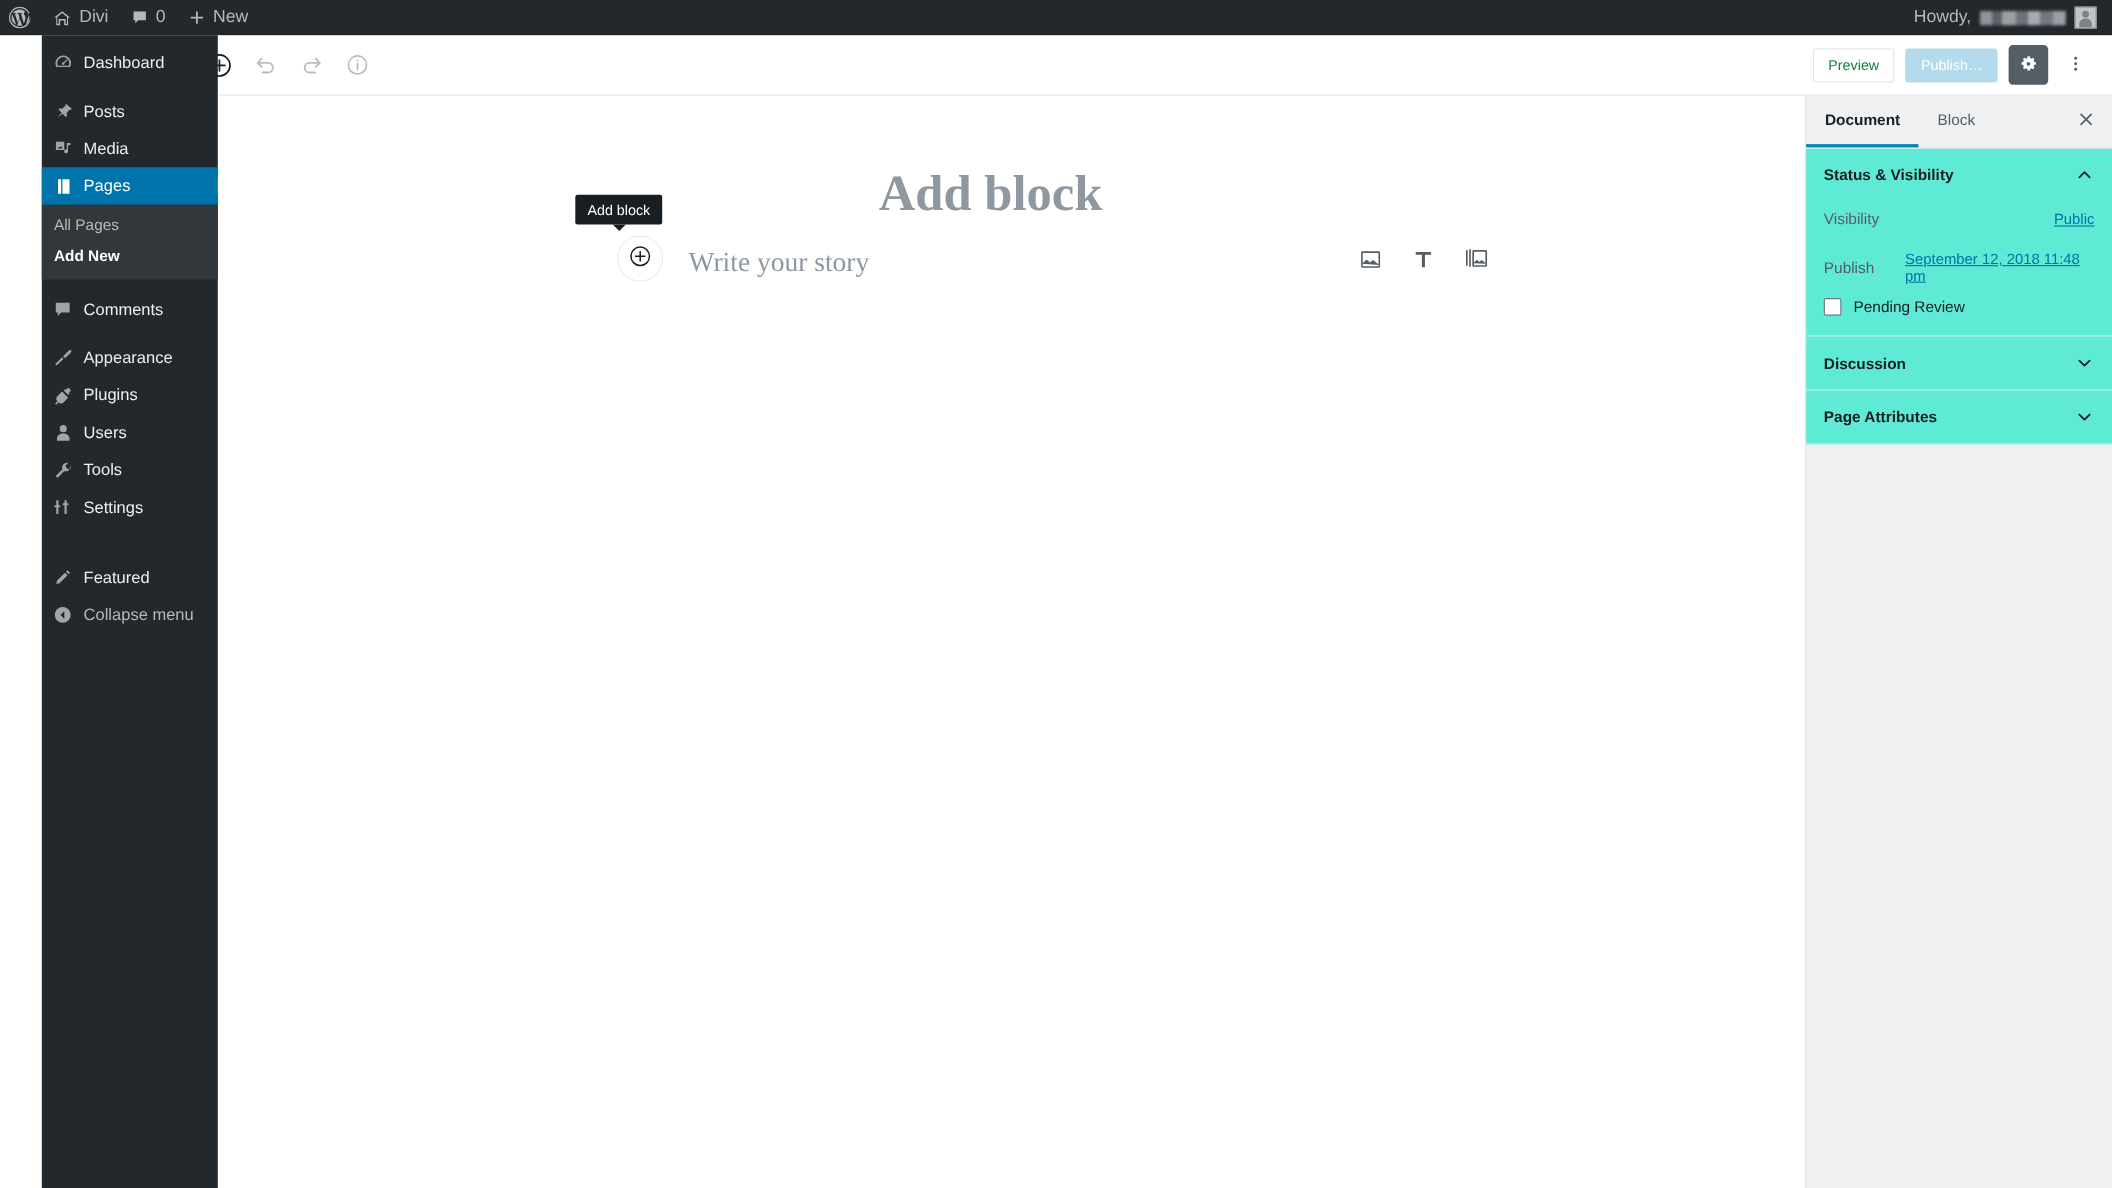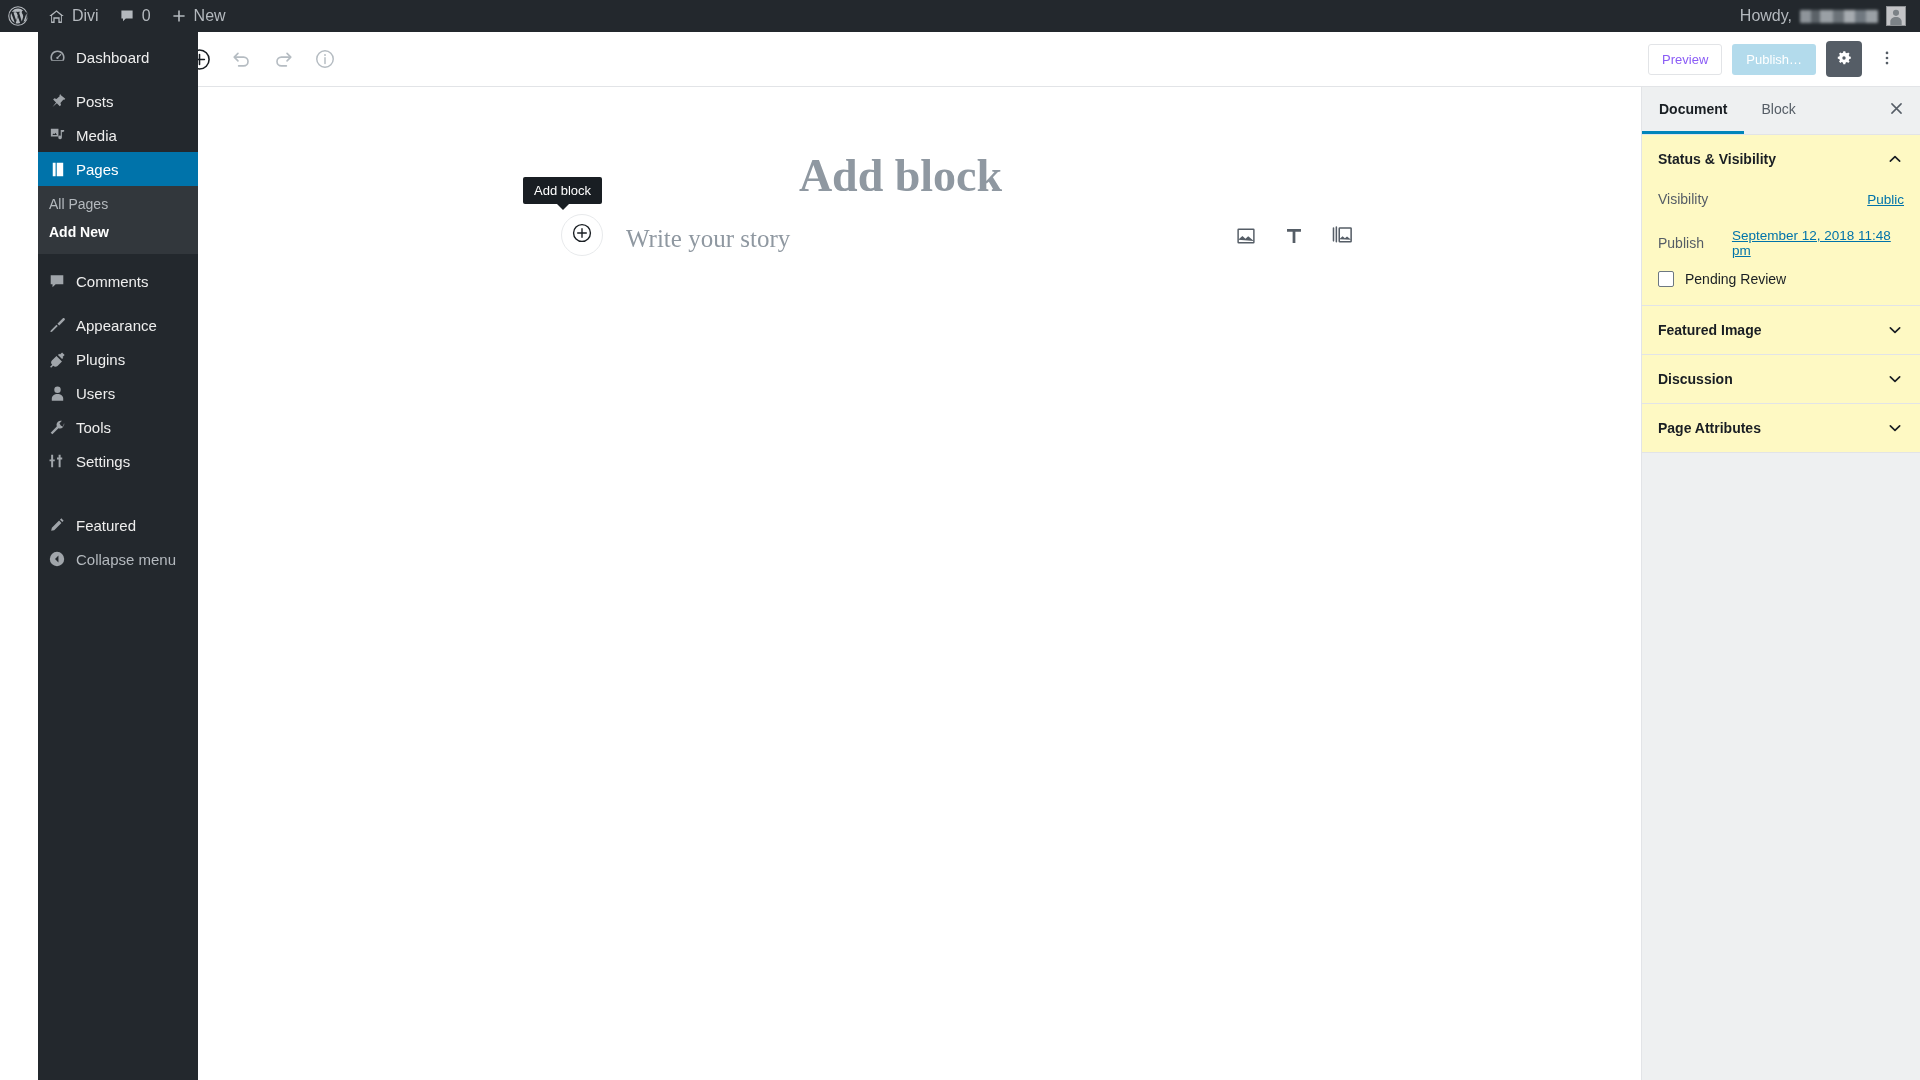--- a/index.html
+++ b/index.html
@@ -88,21 +88,21 @@
   .hbtn {
     width: 36px; height: 36px; display: flex; align-items: center;
     justify-content: center; background: none; border: none; cursor: pointer;
   }
   .hbtn svg { display: block; }
   #header-right {
     margin-left: auto; display: flex; align-items: center;
     gap: 10px; padding-right: 18px;
   }
   #btn-preview {
-    border: 1px solid #e2e4e7; background: #fff; color: #8b5cf6;
+    border: 1px solid #e2e4e7; background: #fff; color: #15803d;
     font-size: 13px; border-radius: 3px; padding: 7px 13px;
     font-family: "Liberation Sans", sans-serif; cursor: default;
   }
   #btn-publish {
     border: none; background: #b3dbec; color: #fff;
     font-size: 13px; border-radius: 3px; padding: 8px 14px;
     font-family: "Liberation Sans", sans-serif; cursor: default;
   }
   #btn-settings {
     width: 36px; height: 36px; background: #555d66; border: none;
@@ -166,21 +166,21 @@
     padding: 0 17px; display: flex; align-items: center;
     font-size: 14px; color: #555d66; cursor: pointer;
     border-bottom: 3px solid transparent; font-weight: 400;
   }
   .ptab.active { color: #191e23; font-weight: 600; border-bottom-color: #0085ba; }
   #panel-close {
     margin-left: auto; width: 48px; display: flex;
     align-items: center; justify-content: center; cursor: pointer;
   }
   .panel {
-    background: #fef9c3; border-bottom: 1px solid #e2e4e7;
+    background: #5eead4; border-bottom: 1px solid #e2e4e7;
   }
   .panel-head {
     display: flex; align-items: center; height: 48px;
     padding: 0 16px; cursor: pointer;
   }
   .panel-title { font-size: 14px; font-weight: 600; color: #191e23; }
   .panel-chevron { margin-left: auto; display: flex; align-items: center; }
   .panel-body { padding: 0 16px 18px 16px; }
   .prow {
     display: flex; align-items: center; min-height: 32px;
@@ -505,30 +505,20 @@
         <span class="plabel">Publish</span>
         <span id="publish-date-link">September 12, 2018 11:48 pm</span>
       </div>
       <div class="checkrow">
         <span class="checkbox"></span>
         <span>Pending Review</span>
       </div>
     </div>
   </div>
 
-  <div class="panel">
-    <div class="panel-head">
-      <span class="panel-title">Featured Image</span>
-      <span class="panel-chevron">
-        <svg width="18" height="18" viewBox="0 0 20 20" fill="none" stroke="#191e23" stroke-width="1.8" stroke-linecap="round" stroke-linejoin="round">
-          <path d="M4.8 7.6 10 12.7l5.2-5.1"></path>
-        </svg>
-      </span>
-    </div>
-  </div>
 
   <div class="panel">
     <div class="panel-head">
       <span class="panel-title">Discussion</span>
       <span class="panel-chevron">
         <svg width="18" height="18" viewBox="0 0 20 20" fill="none" stroke="#191e23" stroke-width="1.8" stroke-linecap="round" stroke-linejoin="round">
           <path d="M4.8 7.6 10 12.7l5.2-5.1"></path>
         </svg>
       </span>
     </div>

